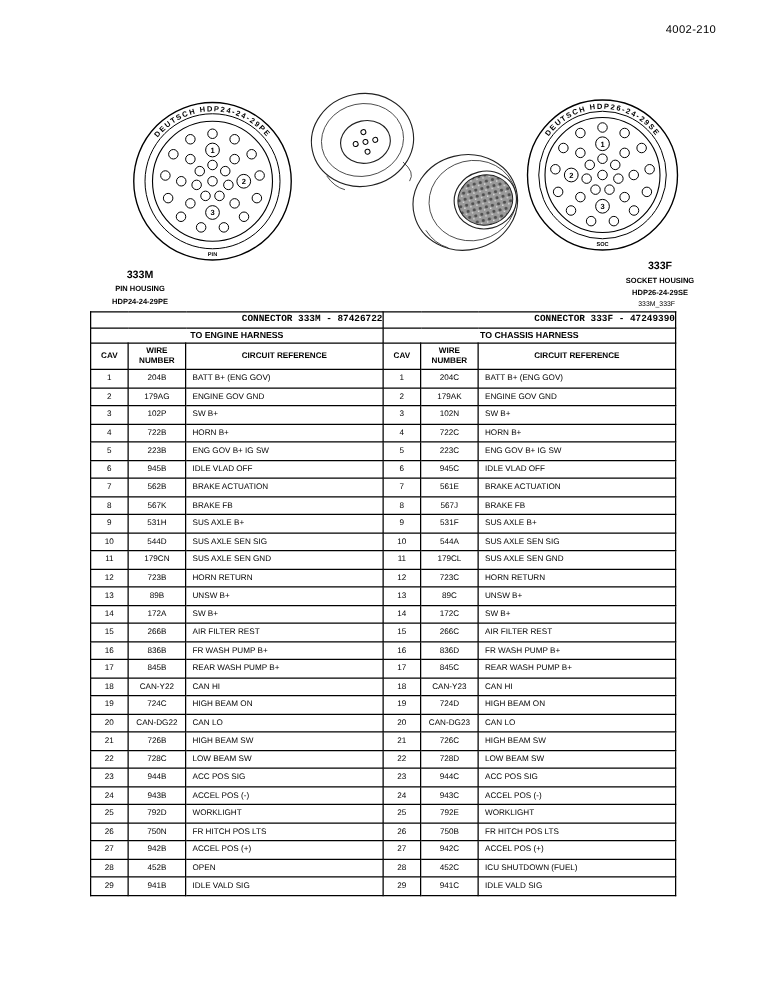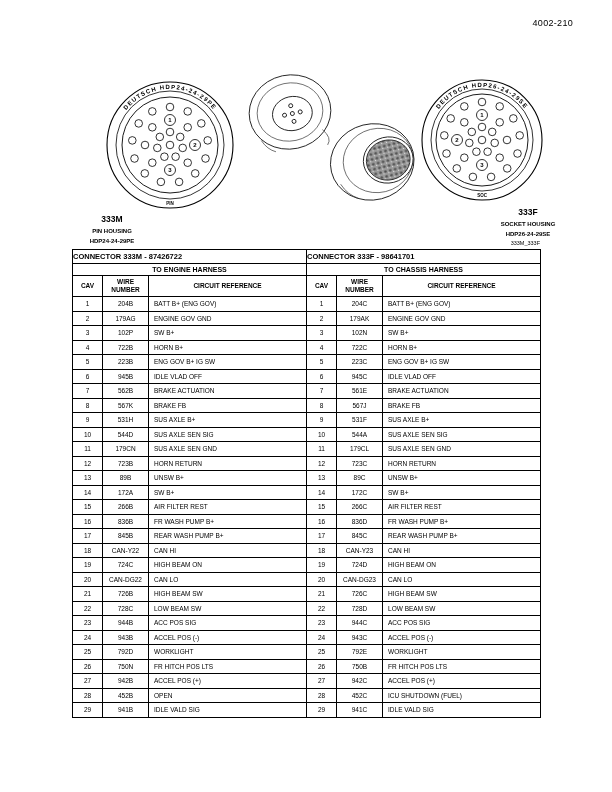--- a/index.html
+++ b/index.html
@@ -33,21 +33,21 @@
 
   
   table.pinout{
     position:absolute; top:249px; left:72px;
     width:468px; border-collapse:collapse; table-layout:fixed;
   }
   table.pinout th, table.pinout td{
     border:1px solid #000;
     overflow:hidden; white-space:nowrap;
   }
-  th.title{ font-size:7.5px; font-weight:bold; text-align:left; padding:2px 0; }
+  th.title{ font-size:7.5px; font-weight:bold; text-align:right; padding:2px 0;font-family:Liberation Mono, monospace; }
   th.subtitle{ font-size:7px; font-weight:bold; text-align:center; padding:2px 0; }
   tr.colheads th{
     font-size:6.5px; font-weight:bold; text-align:center;
     line-height:8px; padding:2px 1px; white-space:normal;
   }
   table.pinout td{
     font-size:6.5px; line-height:13.5px; padding:0 3px;
     text-align:center;
   }
   table.pinout td.c2, table.pinout td.c5{ text-align:left; padding-left:5px; }
@@ -191,21 +191,21 @@
     <col style="width:30px">
       <col style="width:46px">
       <col style="width:158px">
     <col style="width:30px">
       <col style="width:46px">
       <col style="width:158px">
   </colgroup>
   <thead>
     <tr>
       <th colspan="3" class="title">CONNECTOR 333M - 87426722</th>
-      <th colspan="3" class="title">CONNECTOR 333F - 98641701</th>
+      <th colspan="3" class="title">CONNECTOR 333F - 47249390</th>
     </tr>
     <tr>
       <th colspan="3" class="subtitle">TO ENGINE HARNESS</th>
       <th colspan="3" class="subtitle">TO CHASSIS HARNESS</th>
     </tr>
     <tr class="colheads">
       <th>CAV</th>
       <th>WIRE NUMBER</th>
       <th>CIRCUIT REFERENCE</th>
       <th>CAV</th>

